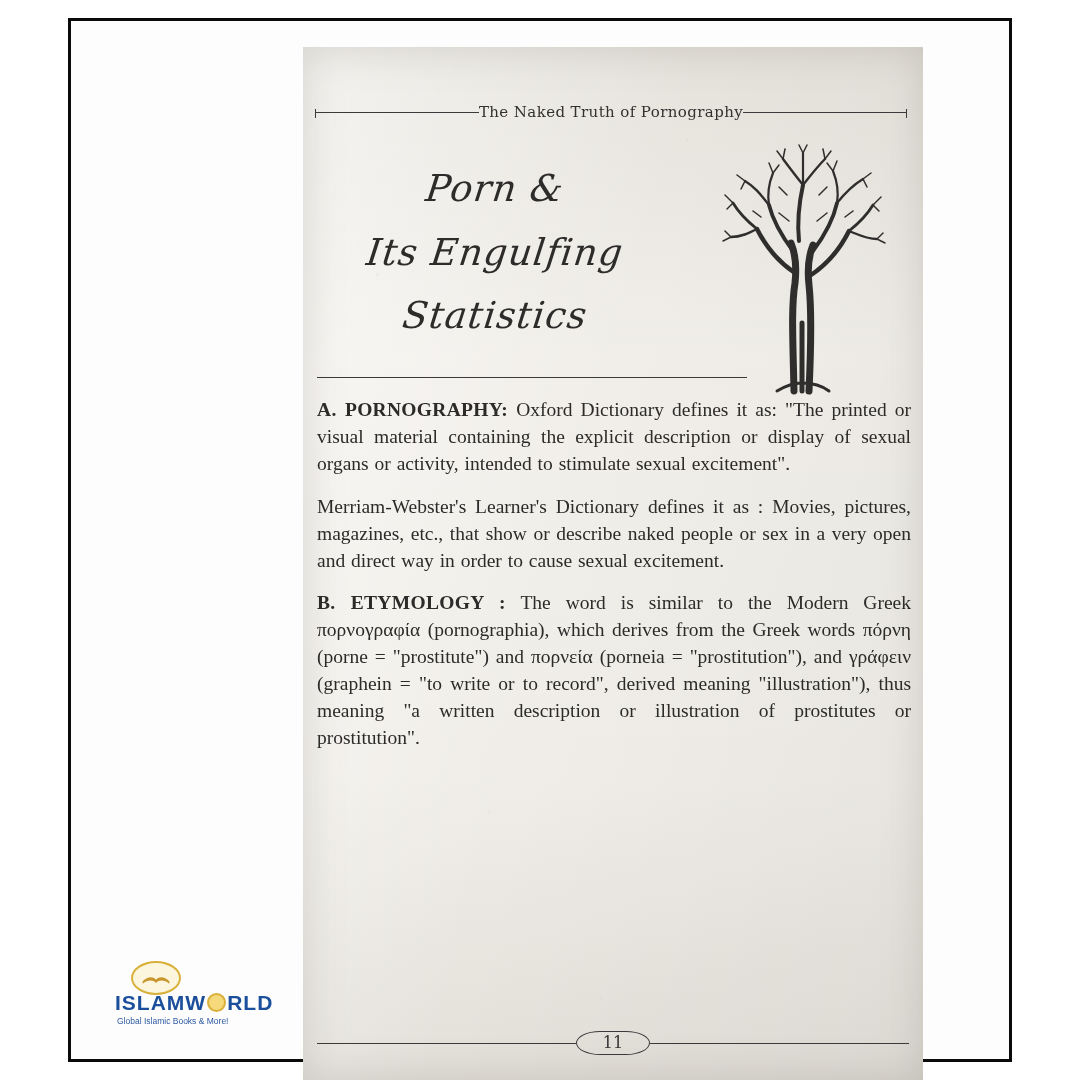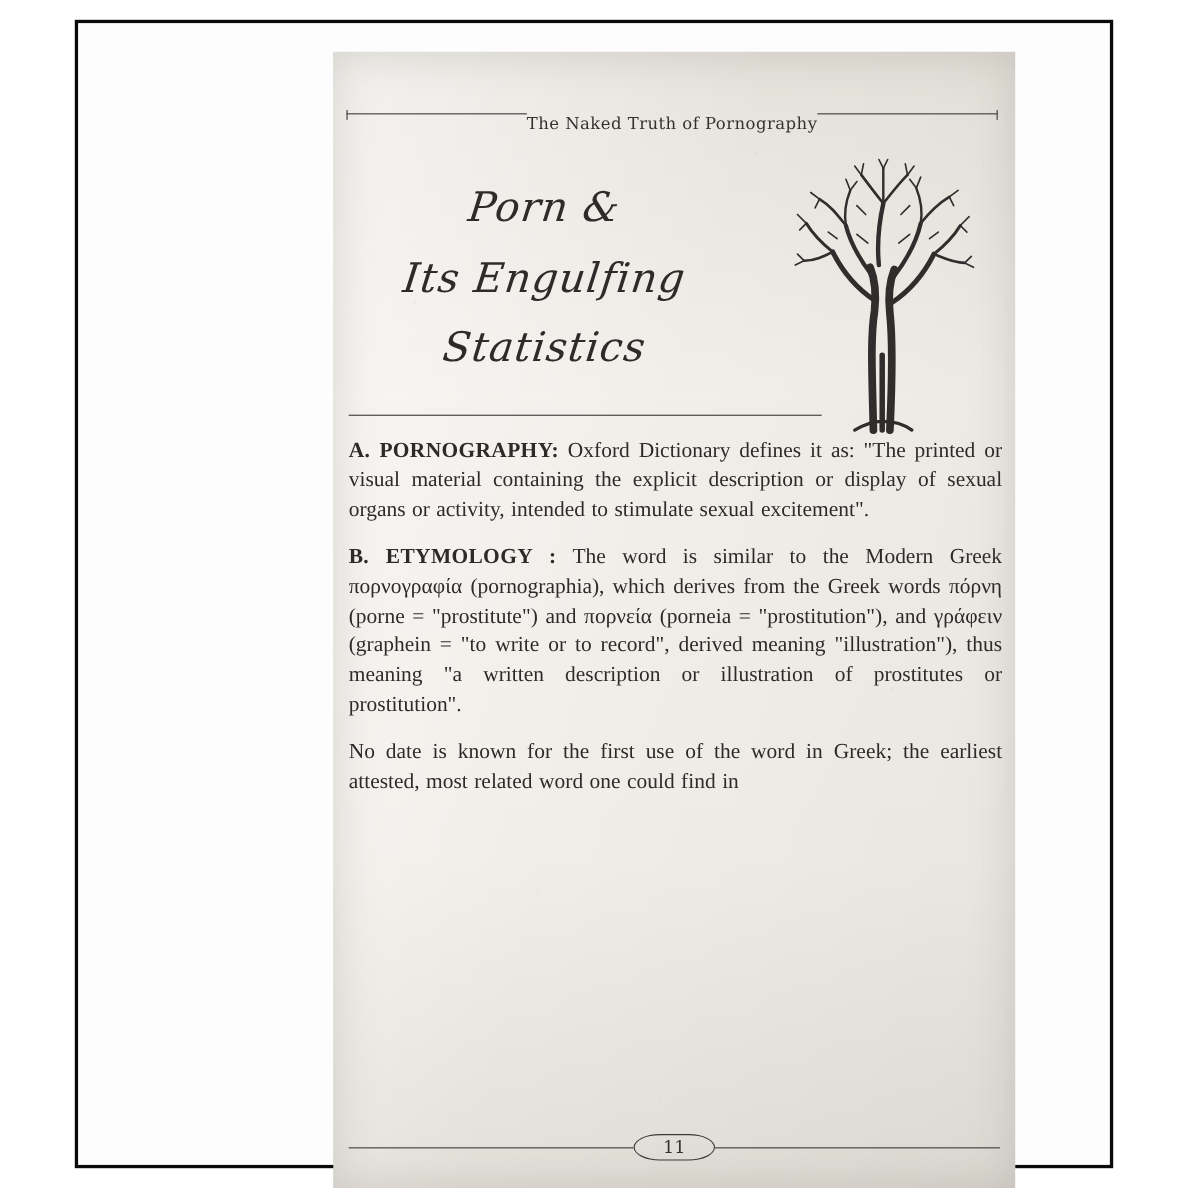--- a/index.html
+++ b/index.html
@@ -58,20 +58,21 @@
       radial-gradient(circle at 48% 92%, rgba(160,155,145,0.12) 0 1px, transparent 2px);
   }
 
   
   #running-header {
     position: absolute;
     left: 12px;
     right: 16px;
     top: 56px;
     display: flex;
+    align-items: center;
     gap: 0;
   }
   .hdr-rule {
     flex: 1 1 auto;
     height: 0;
     border-top: 1.6px solid #3a3a3a;
     position: relative;
   }
   .hdr-rule.left::before,
   .hdr-rule.right::after {
@@ -314,31 +315,42 @@
             <path d="M78 258 C88 252 96 250 103 250 C112 250 122 252 130 258" stroke-width="3"></path>
           </g>
         </svg>
       </div>
 
       <div id="heading-rule"></div>
 
       <div id="body-copy">
         <p class="para"><span class="lead">A. PORNOGRAPHY:</span><span> Oxford Dictionary defines it as: "The printed or visual material containing the explicit description or display of sexual organs or activity, intended to stimulate sexual excitement".</span></p>
 
+        <p class="para"><span>Merriam-Webster's Learner's Dictionary defines it as : Movies, pictures, magazines, etc., that show or describe naked people or sex in a very open and direct way in order to cause sexual excitement.</span></p>
 
 
         <p class="para"><span class="lead">B. ETYMOLOGY :</span><span> The word is similar to the Modern Greek πορνογραφία (pornographia), which derives from the Greek words πόρνη (porne = "prostitute") and πορνεία (porneia = "prostitution"), and γράφειν (graphein = "to write or to record", derived meaning "illustration"), thus meaning "a written description or illustration of prostitutes or prostitution".</span></p>
 
-        <p class="para tight"><span>No date is known for the first use of the word in Greek; the earliest attested, most related word one could find in</span></p>
       </div>
 
       <div id="page-footer">
         <div class="foot-rule"></div>
         <div id="page-number">11</div>
         <div class="foot-rule"></div>
       </div>
 
     </div>
 
+    <div id="watermark">
+      <div id="wm-mark">
+        <svg viewBox="0 0 40 24" width="34" height="20" aria-hidden="true">
+          <path d="M4 16 C10 10 16 10 20 14 C24 10 30 10 36 16 L36 19 C30 14 24 14 20 18 C16 14 10 14 4 19 Z" fill="#c9962c"></path>
+        </svg>
+      </div>
+      <div id="wm-title">
+        <span>ISLAMW</span><span id="wm-globe"></span><span>RLD</span>
+      </div>
+      <div id="wm-sub">Global Islamic Books &amp; More!</div>
+    </div>
 
   </div>
 
 </div>
 
 </body></html>

